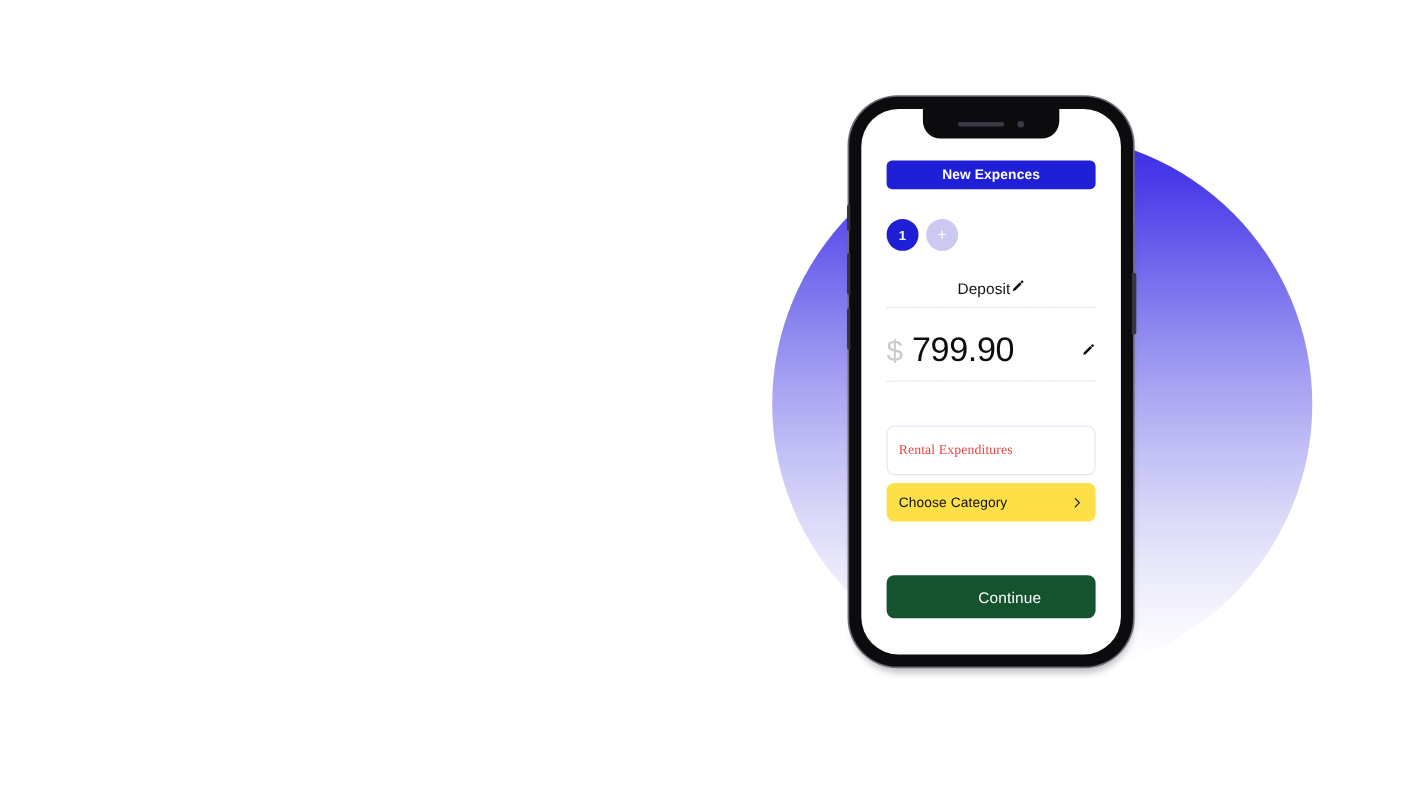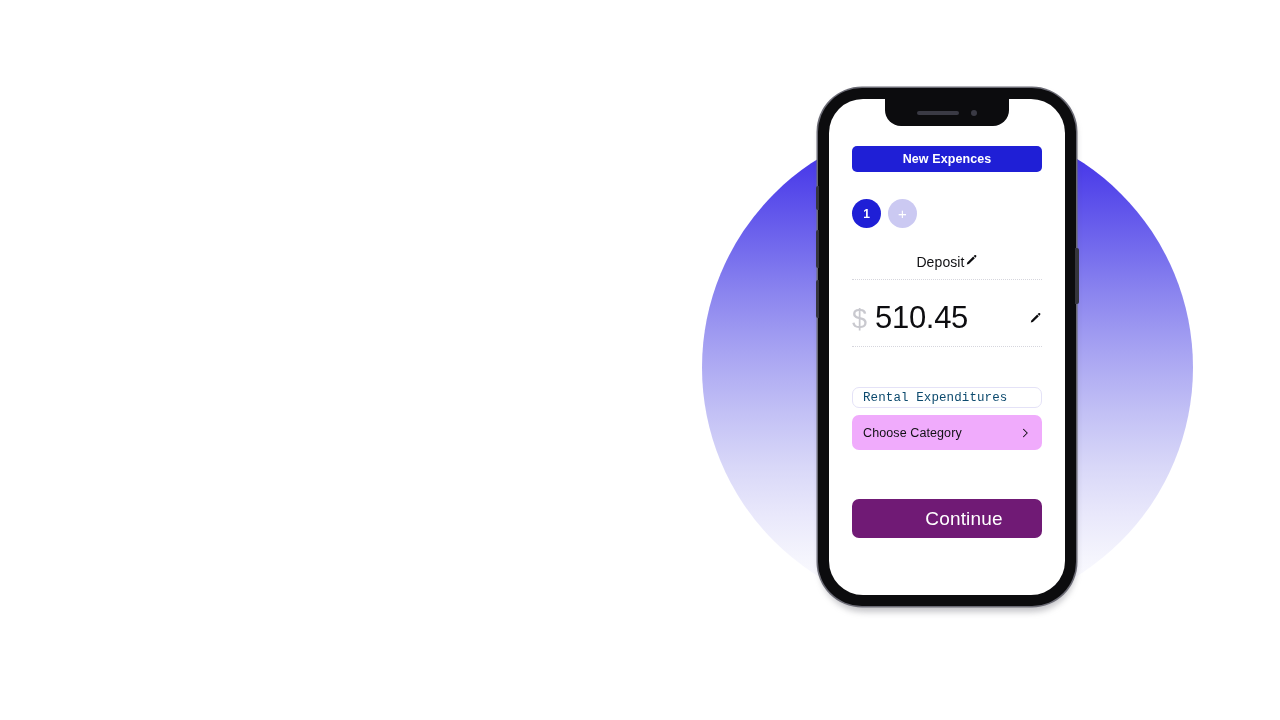--- a/index.html
+++ b/index.html
@@ -57,21 +57,21 @@
         #d8d7f8 70%,
         #e9e8fb 80%,
         #f5f5fd 89%,
         #fdfdff 96%,
         #ffffff 100%);
   }
 
   
   .phone {
     position: absolute;
-    left: 818px;
+    left: 772px;
     top: 88px;
     width: 260px;
     height: 524px;
   }
 
   .phone-shadow {
     position: absolute;
     left: 2px;
     top: 4px;
     width: 256px;
@@ -243,41 +243,41 @@
     display: inline-block;
     width: 13px;
     height: 13px;
     cursor: pointer;
     flex: none;
   }
   .pencil svg { display: block; width: 13px; height: 13px; }
 
   .category-input {
     margin-top: 40px;
-    height: 21px;
+    height: 45px;
     border: 1px solid #e4e2f7;
     border-radius: 7px;
     background: #ffffff;
     display: flex;
     align-items: center;
     padding: 0 10px;
     font-size: 12.5px;
-    color: #0c4a6e;
+    color: #ef4444;
     cursor: text;
     width: 100%;
-    font-family: Liberation Mono, monospace;
+    font-family: Liberation Serif, serif;
     letter-spacing: 0.1px;
   }
 
   .choose-category {
     margin-top: 7px;
     height: 35px;
     border: none;
     border-radius: 7px;
-    background: #f0abfc;
+    background: #fde047;
     display: flex;
     align-items: center;
     justify-content: space-between;
     padding: 0 11px;
     font-size: 12.5px;
     color: #111114;
     cursor: pointer;
     width: 100%;
     font-family: "Liberation Sans", sans-serif;
     letter-spacing: 0.1px;
@@ -287,23 +287,23 @@
     height: 12px;
     flex: none;
   }
   .chev svg { display: block; width: 12px; height: 12px; }
 
   .continue-btn {
     margin-top: 49px;
     height: 39px;
     border: none;
     border-radius: 7px;
-    background: #701a75;
+    background: #14532d;
     color: #ffffff;
-    font-size: 19px;
+    font-size: 14px;
     letter-spacing: 0.15px;
     display: flex;
     align-items: center;
     justify-content: center;
     cursor: pointer;
     width: 100%;
     font-family: "Liberation Sans", sans-serif;
     padding-left: 34px;
   }
 </style>
@@ -348,21 +348,21 @@
               <svg viewBox="0 0 16 16" aria-hidden="true">
                 <path d="M11.6 1.6a1.4 1.4 0 0 1 2 2l-.9.9-2-2 .9-.9z" fill="#0d0d10"></path>
                 <path d="M10.1 3.1l2 2-7.3 7.3-2.6.6.6-2.6 7.3-7.3z" fill="#0d0d10"></path>
               </svg>
             </span>
           </div>
 
           <div class="amount-row">
             <span class="amount-group">
               <span class="amount-currency">$</span>
-              <span class="amount-value">510.45</span>
+              <span class="amount-value">799.90</span>
             </span>
             <span class="pencil">
               <svg viewBox="0 0 16 16" aria-hidden="true">
                 <path d="M11.6 1.6a1.4 1.4 0 0 1 2 2l-.9.9-2-2 .9-.9z" fill="#0d0d10"></path>
                 <path d="M10.1 3.1l2 2-7.3 7.3-2.6.6.6-2.6 7.3-7.3z" fill="#0d0d10"></path>
               </svg>
             </span>
           </div>
 
           <input class="category-input" type="text" value="Rental Expenditures" style="">

